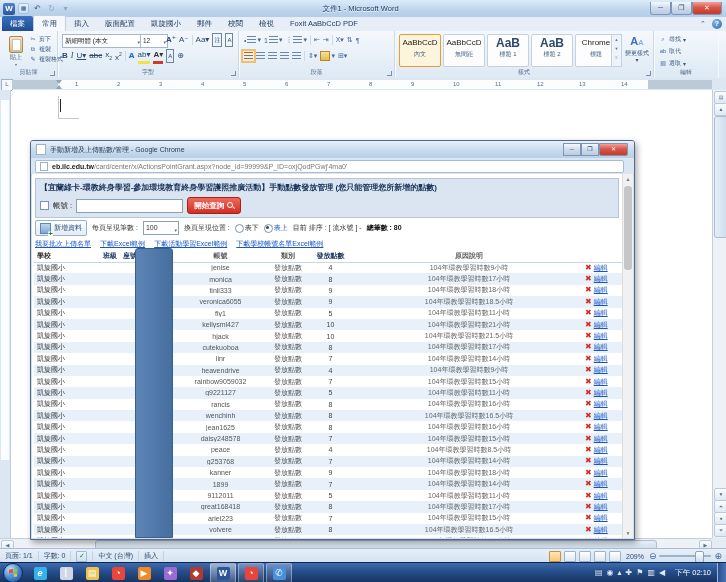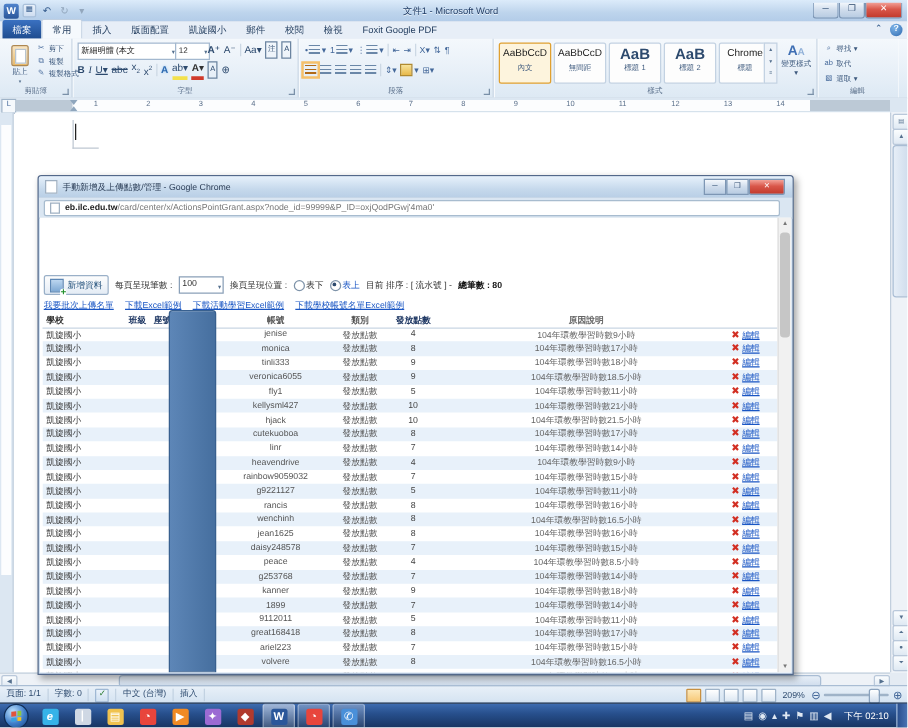--- a/index.html
+++ b/index.html
@@ -222,21 +222,21 @@
 
   <div class="abs" id="word-tabs">
       <span class="wtab file">檔案</span>
       <span class="wtab active">常用</span>
       <span class="wtab">插入</span>
       <span class="wtab">版面配置</span>
       <span class="wtab">凱旋國小</span>
       <span class="wtab">郵件</span>
       <span class="wtab">校閱</span>
       <span class="wtab">檢視</span>
-      <span class="wtab">Foxit Google PDF</span>
+      <span class="wtab">Foxit AaBbCcD PDF</span>
     </div>
   <div id="tabs-right">
     <span class="mini-ic">⌃</span>
     <span class="mini-ic help-ic">?</span>
   </div>
 
   <div class="abs" id="ribbon">
     <div class="rgroup" style="width:57px">
       <div class="rbody">
         <div class="paste-btn">
@@ -441,20 +441,32 @@
       </span>
     </div>
     <div id="chrome-urlrow">
       <div id="urlbar">
         <span class="pageic"></span>
         <span id="urltext"><span class="dom">eb.ilc.edu.tw</span><span class="path">/card/center/x/ActionsPointGrant.aspx?node_id=99999&amp;P_ID=oxjQodPGwj'4ma0'</span></span>
       </div>
     </div>
     <div id="chrome-content">
 
+      <div id="qbox">
+        <div id="qheading">【宜蘭綠卡-環教終身學習-參加環境教育終身學習護照推廣活動】手動點數發放管理 (您只能管理您所新增的點數)</div>
+        <div id="qrow">
+          <span class="cbx"></span>
+          <span style="font-size:7.5px;color:#222">帳號 :</span>
+          <span id="acct-input"></span>
+          <span id="search-btn">
+              <span>開始查詢</span>
+              <span class="mag"></span>
+            </span>
+        </div>
+      </div>
 
       <div id="tbar">
         <span id="add-btn">
             <span class="addic"></span>
             <span>新增資料</span>
           </span>
         <span>每頁呈現筆數 :</span>
         <span class="selbox"><span>100</span><span class="drop">▾</span></span>
         <span>換頁呈現位置 :</span>
         <span style="display:flex;align-items:center">

